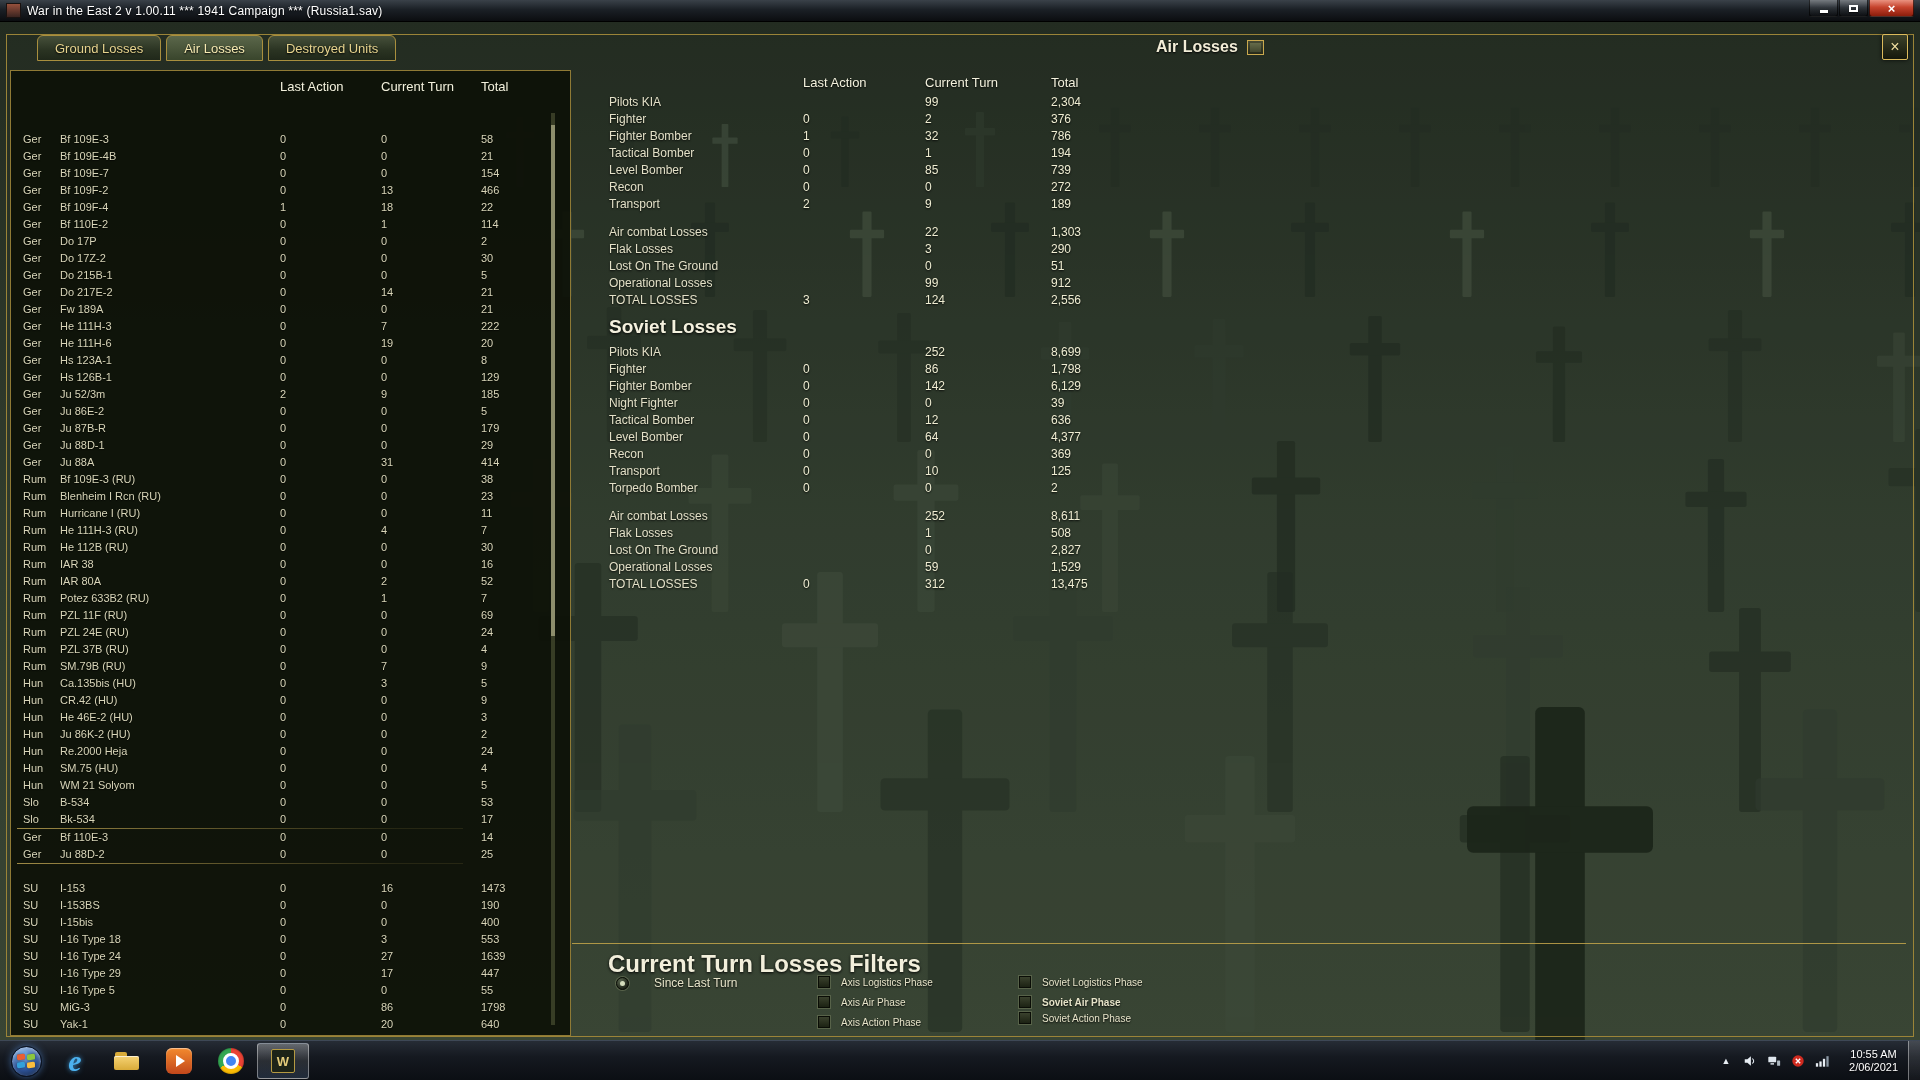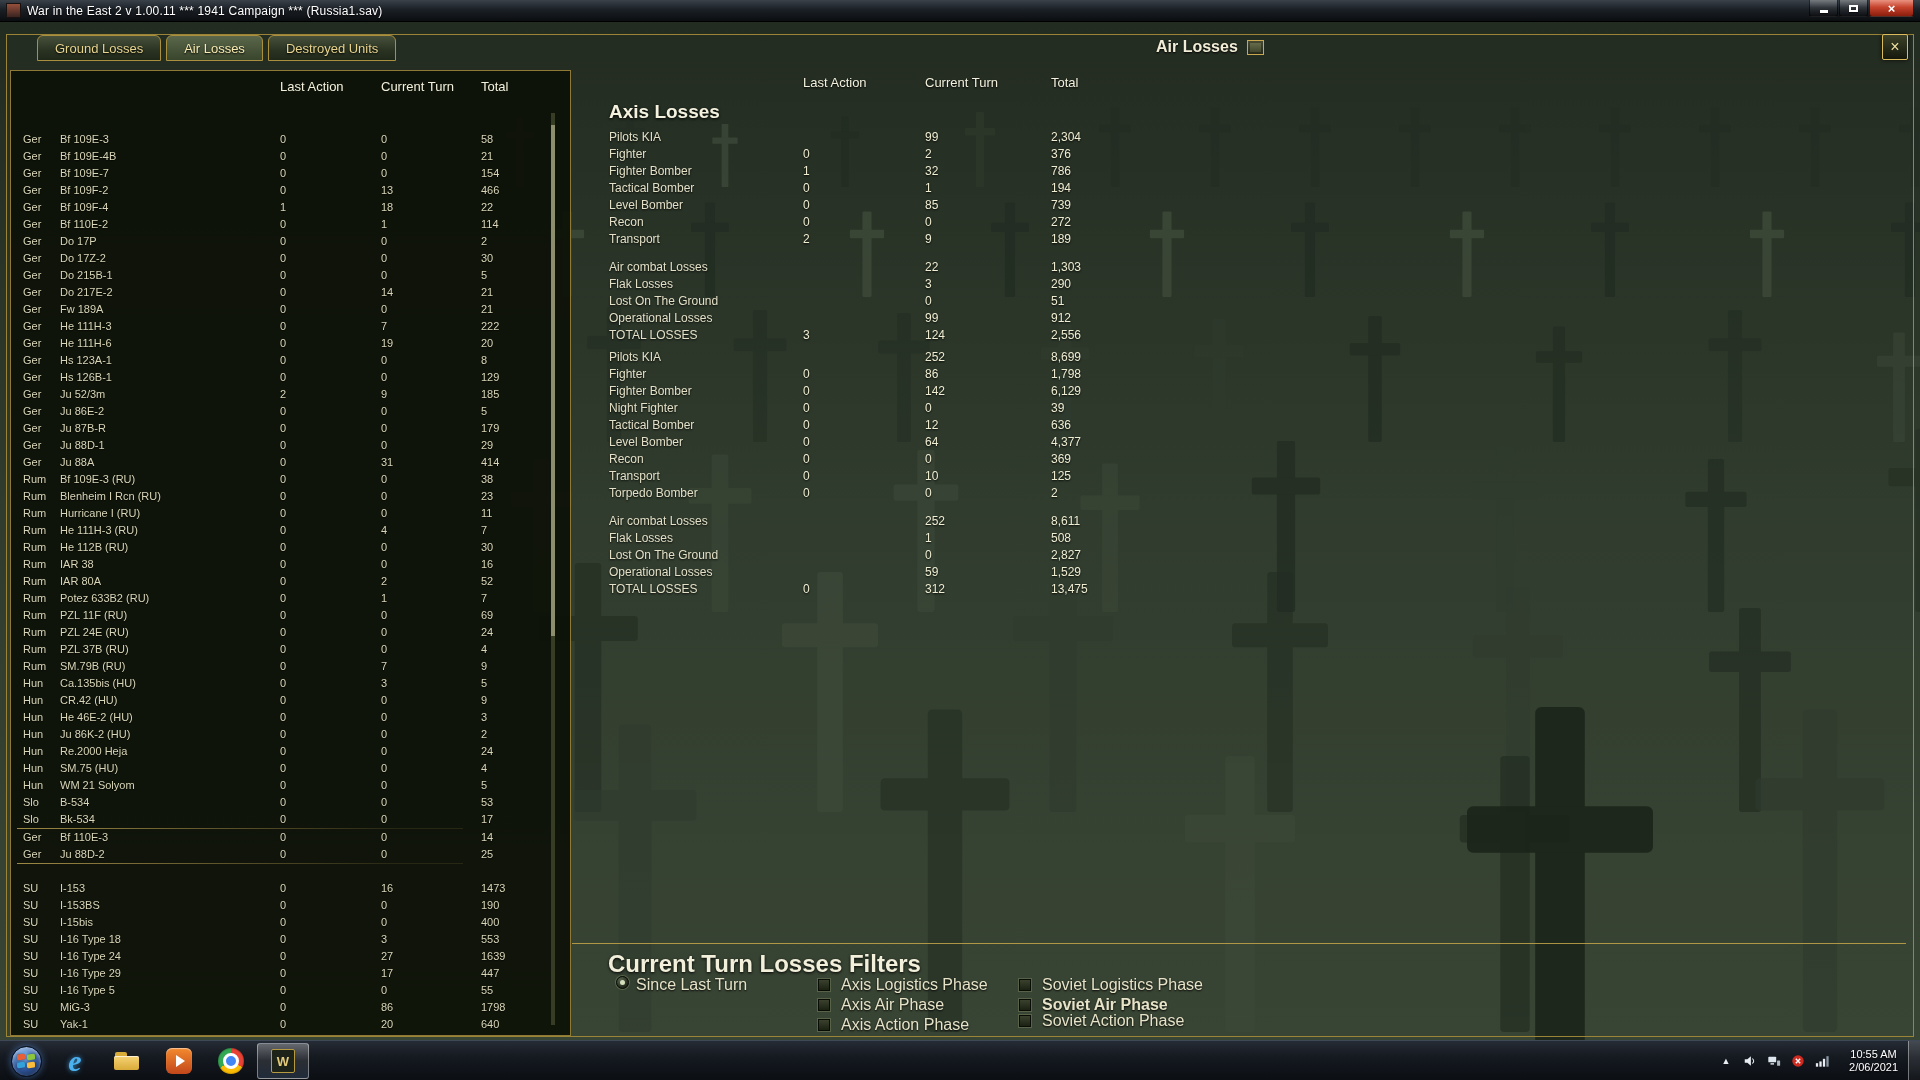--- a/index.html
+++ b/index.html
@@ -66,27 +66,27 @@
     font-size:12px;color:#e3e0c7;text-shadow:0 1px 2px rgba(0,0,0,.85);white-space:nowrap;}
   .rt-row span:nth-child(n+2){color:#efedd2;}
   .rt-gap{height:11px;}
   .rt-section + .rt-section{margin-top:5px;}
 
   
   .filters{position:absolute;left:572px;top:921px;width:1334px;height:92px;z-index:2;
     border-top:1px solid rgba(196,166,74,.85);}
   .filters-title{position:absolute;left:36px;top:6px;font-size:24px;font-weight:bold;color:#f2efdb;
     text-shadow:0 1px 3px #000;}
-  .radio-item{position:absolute;left:44px;top:32px;display:flex;gap:7px;
-    color:#e6e3c8;font-size:16px;text-shadow:0 1px 2px #000;}
+  .radio-item{position:absolute;left:44px;top:32px;display:flex;align-items:center;gap:25px;
+    color:#e6e3c8;font-size:12px;text-shadow:0 1px 2px #000;}
   .radio{width:13px;height:13px;border-radius:50%;box-sizing:border-box;
     background:radial-gradient(circle at 35% 30%,#5a6650,#1e2418 72%);border:1px solid #0a0d06;
     box-shadow:0 0 0 1px rgba(145,155,115,.4);display:flex;align-items:center;justify-content:center;}
   .radio-dot{width:5px;height:5px;border-radius:50%;background:#d4ddbc;}
-  .check-item{position:absolute;display:flex;align-items:center;gap:11px;color:#e6e3c8;font-size:16px;
+  .check-item{position:absolute;display:flex;align-items:center;gap:11px;color:#e6e3c8;font-size:10px;
     text-shadow:0 1px 2px #000;}
   .checkbox{width:12px;height:12px;box-sizing:border-box;background:linear-gradient(#3a412d,#1c2213);
     border:1px solid #0a0d06;box-shadow:0 0 0 1px rgba(145,155,115,.35);}
 
   
   .taskbar{position:absolute;top:1040px;left:0;width:1920px;height:40px;z-index:60;display:flex;align-items:center;
     background:linear-gradient(#262c35,#151920 40%,#0b0e13);border-top:1px solid #3e4856;}
   #taskbar-apps{display:flex;align-items:center;height:100%;padding-left:3px;}
   .app-slot{width:52px;height:100%;display:flex;align-items:center;justify-content:center;box-sizing:border-box;}
   .app-slot.start-slot{width:46px;}
@@ -766,21 +766,20 @@
 
     <div class="right-panel">
       <div class="rt-header">
         <span></span>
         <span>Last Action</span>
         <span>Current Turn</span>
         <span>Total</span>
       </div>
       <div id="rt-sections">
           <div class="rt-section">
-            <div class="rt-title">Axis Losses</div>
             <div class="rt-row">
               <span>Pilots KIA</span>
               <span></span>
               <span>99</span>
               <span>2,304</span>
             </div>
             <div class="rt-row">
               <span>Fighter</span>
               <span>0</span>
               <span>2</span>
@@ -842,20 +841,21 @@
               <span>912</span>
             </div>
             <div class="rt-row">
               <span>TOTAL LOSSES</span>
               <span>3</span>
               <span>124</span>
               <span>2,556</span>
             </div>
           </div>
           <div class="rt-section">
+            <div class="rt-title">Soviet Losses</div>
             <div class="rt-row">
               <span>Pilots KIA</span>
               <span></span>
               <span>252</span>
               <span>8,699</span>
             </div>
             <div class="rt-row">
               <span>Fighter</span>
               <span>0</span>
               <span>86</span>

